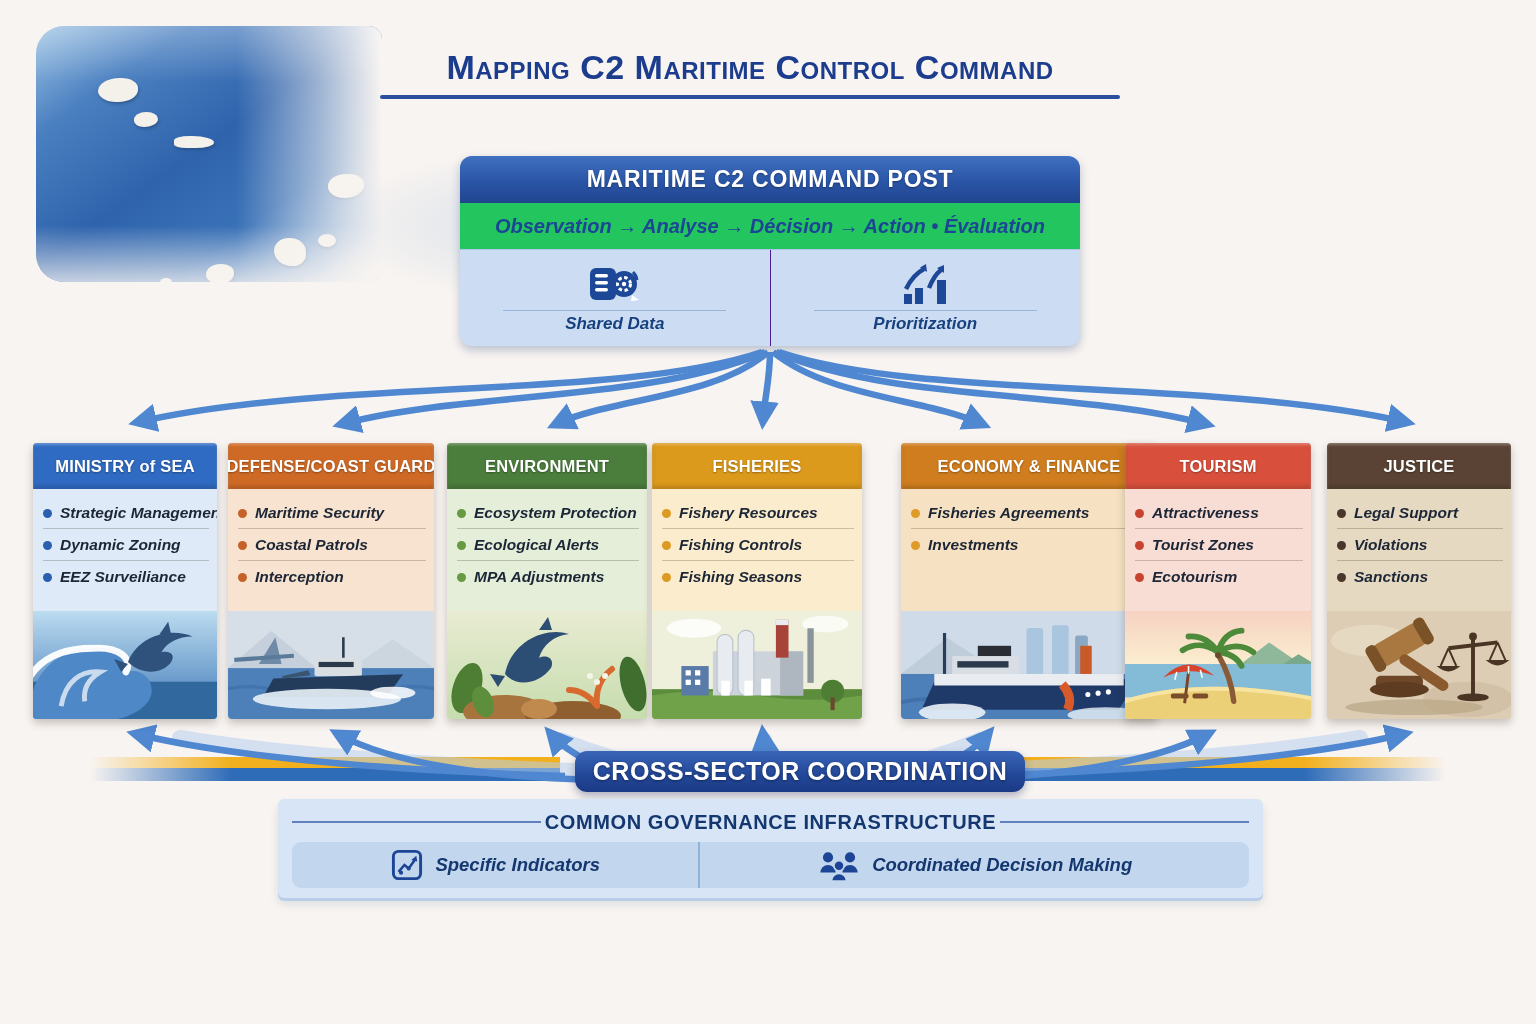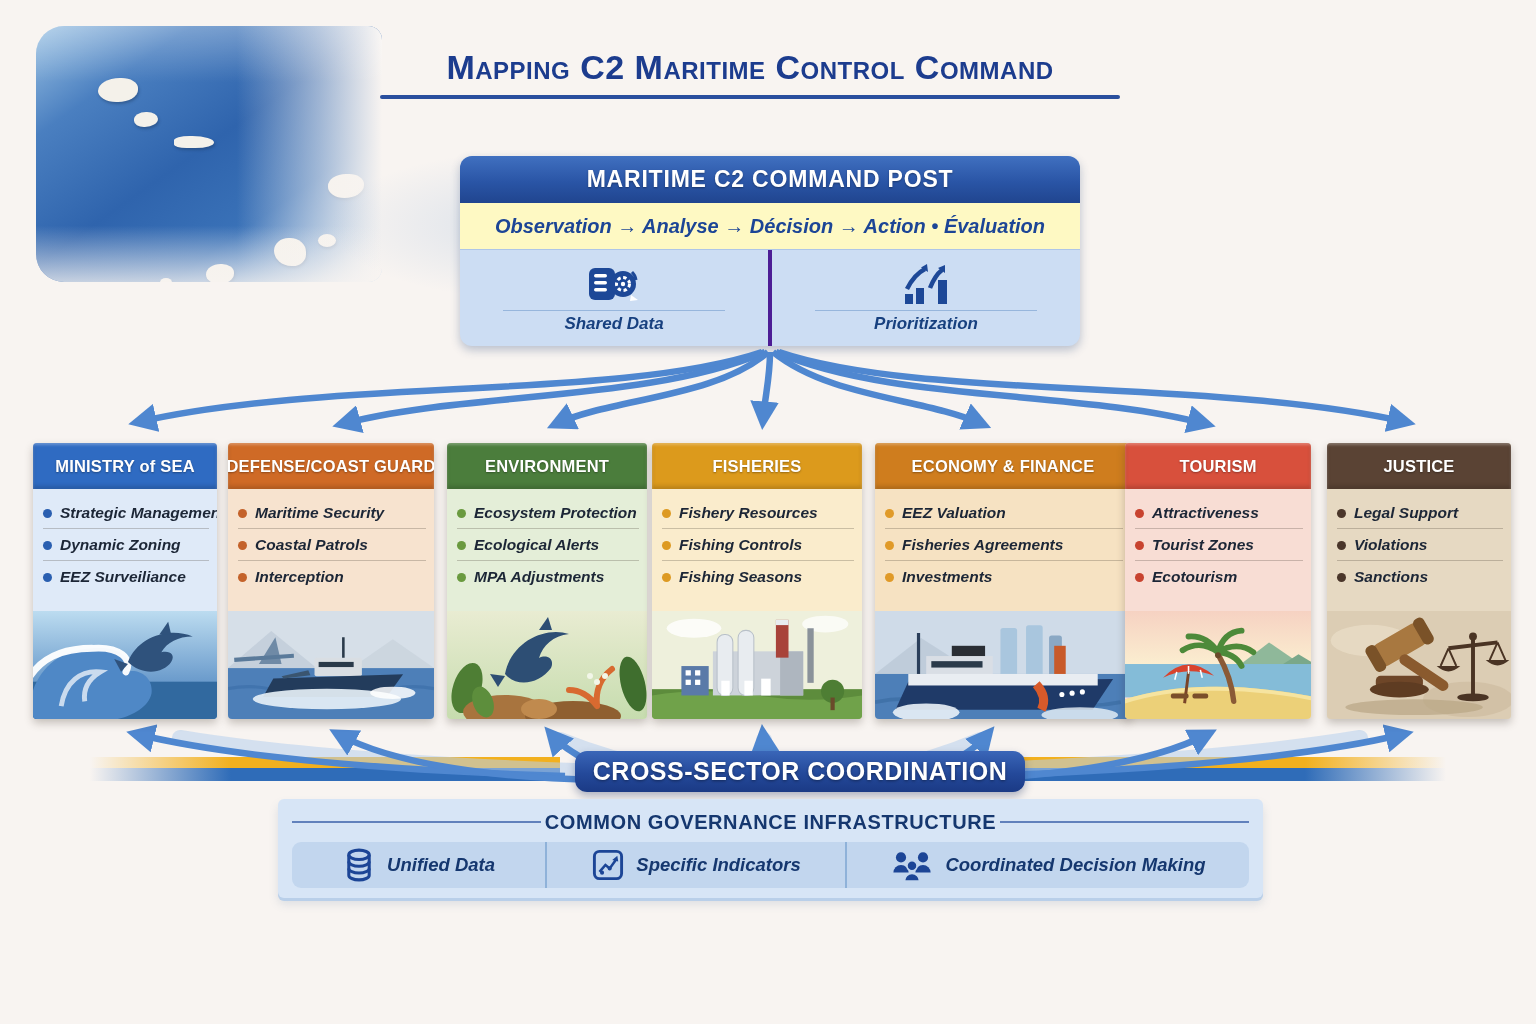--- a/index.html
+++ b/index.html
@@ -23,39 +23,39 @@
   .title-underline{width:740px;height:4px;background:#2a4f9e;margin:8px auto 0;border-radius:2px;}
 
   
   .cpost{position:absolute;left:460px;top:156px;width:620px;height:190px;border-radius:12px;
          overflow:hidden;box-shadow:0 4px 10px rgba(40,70,120,.30);background:#ccddf3;}
   .cpost-header{height:47px;display:flex;align-items:center;justify-content:center;
          background:linear-gradient(180deg,#4070c0 0%,#2a55a6 55%,#20458f 100%);
          color:#fff;font-size:23px;font-weight:bold;letter-spacing:.8px;
          text-shadow:0 1px 2px rgba(0,0,0,.35);}
   .cpost-process{height:46px;display:flex;align-items:center;justify-content:center;
-         background:#fef9c3;border-bottom:1px solid #aec6e8;
+         background:#22c55e;border-bottom:1px solid #aec6e8;
          color:#1c4596;font-size:20px;font-weight:bold;font-style:italic;}
   .cpost-features{display:flex;height:96px;}
   .cp-feat{flex:1;display:flex;flex-direction:column;align-items:center;justify-content:center;gap:3px;}
-  .cp-feat + .cp-feat{border-left:4px solid #4c1d95;text-align:right;}
+  .cp-feat + .cp-feat{border-left:1px solid #4c1d95;text-align:right;}
   .cp-feat .rule{width:72%;height:1px;background:#97b6dc;}
   .cp-feat .lbl{color:#17407f;font-size:17px;font-weight:bold;font-style:italic;}
 
   
   svg.arrows{position:absolute;inset:0;width:1536px;height:1024px;pointer-events:none;z-index:2;}
   .arrow{fill:none;stroke:#4f87d0;stroke-width:6.5;}
   .ray{fill:none;stroke:#b6d0ec;stroke-width:16;opacity:.55;stroke-linecap:round;}
 
   
   .card{position:absolute;top:443px;height:276px;border-radius:4px;overflow:hidden;
         box-shadow:0 4px 9px rgba(60,50,40,.28);display:flex;flex-direction:column;z-index:3;
         background:var(--tint,#eee);}
   .card.s0{left:33px;width:184px}.card.s1{left:228px;width:206px}.card.s2{left:447px;width:200px}
-  .card.s3{left:652px;width:210px}.card.s4{left:875px;width:256px}.card.s5{left:1125px;width:186px}
+  .card.s3{left:652px;width:210px}.card.s4{left:901px;width:256px}.card.s5{left:1125px;width:186px}
   .card.s6{left:1327px;width:184px}
   .card-header{height:46px;flex:0 0 46px;display:flex;align-items:center;justify-content:center;
         background:var(--hdr,#555);color:#fff;font-weight:bold;font-size:16.5px;letter-spacing:.2px;
         white-space:nowrap;text-shadow:0 1px 2px rgba(0,0,0,.35);
         box-shadow:inset 0 2px 3px rgba(255,255,255,.28), inset 0 -3px 4px rgba(0,0,0,.16);}
   .card-list{flex:1;padding:8px 8px 0 10px;}
   .card-item{display:flex;align-items:center;gap:8px;padding:7px 0 6px;}
   .card-item + .card-item{border-top:1px solid rgba(60,50,40,.25);}
   .dot{width:9px;height:9px;border-radius:50%;background:var(--bullet,#333);flex:0 0 9px;}
   .card-item span{font-size:15.5px;font-weight:bold;font-style:italic;color:#1c2636;white-space:nowrap;}
@@ -336,24 +336,20 @@
         <rect x="170" y="86" width="4" height="12" fill="#6a4a2a"></rect>
       </svg>
     </div>
   </div>
 
   <div class="card s4" style="--hdr: #cf7d1e; --tint: #f6e2c2; --bullet: #e09a28;">
     <div class="card-header">ECONOMY &amp; FINANCE</div>
     <div class="card-list">
       <div class="card-item">
           <i class="dot"></i>
-          <span>EEZ Valuation</span>
-        </div>
-      <div class="card-item">
-          <i class="dot"></i>
           <span>Fisheries Agreements</span>
         </div>
       <div class="card-item">
           <i class="dot"></i>
           <span>Investments</span>
         </div>
     </div>
     <div class="card-art">
       <svg viewBox="0 0 200 110" preserveAspectRatio="xMidYMid slice">
         <rect width="200" height="110" fill="#cfdbe8"></rect>
@@ -466,28 +462,20 @@
 
   <div class="pill">CROSS-SECTOR COORDINATION</div>
 
   <div class="gov">
     <div class="gov-title-row">
       <div class="gov-line"></div>
       <div class="gov-title">COMMON GOVERNANCE INFRASTRUCTURE</div>
       <div class="gov-line"></div>
     </div>
     <div class="gov-bar">
-      <div class="gov-item g0">
-        <svg width="34" height="36" viewBox="0 0 40 42">
-          <path d="M8,9 v24 a12,5.5 0 0 0 24,0 v-24" fill="none" stroke="#1c4596" stroke-width="3.6"></path>
-          <ellipse cx="20" cy="9" rx="12" ry="5.5" fill="none" stroke="#1c4596" stroke-width="3.6"></ellipse>
-          <path d="M8,17 a12,5.5 0 0 0 24,0 M8,25 a12,5.5 0 0 0 24,0" fill="none" stroke="#1c4596" stroke-width="3.6"></path>
-        </svg>
-        <div class="lbl">Unified Data</div>
-      </div>
       <div class="gov-item g1">
         <svg width="34" height="34" viewBox="0 0 40 40">
           <rect x="4" y="4" width="32" height="32" rx="6" fill="none" stroke="#1c4596" stroke-width="3.4"></rect>
           <path d="M10,28 l7,-8 5,4 8,-11" fill="none" stroke="#1c4596" stroke-width="3"></path>
           <path d="M31,9 l1,7 -7,-2 z" fill="#1c4596"></path>
           <circle cx="13" cy="29" r="2.4" fill="#1c4596"></circle>
             <circle cx="22" cy="24" r="2.4" fill="#1c4596"></circle>
         </svg>
         <div class="lbl">Specific Indicators</div>
       </div>

